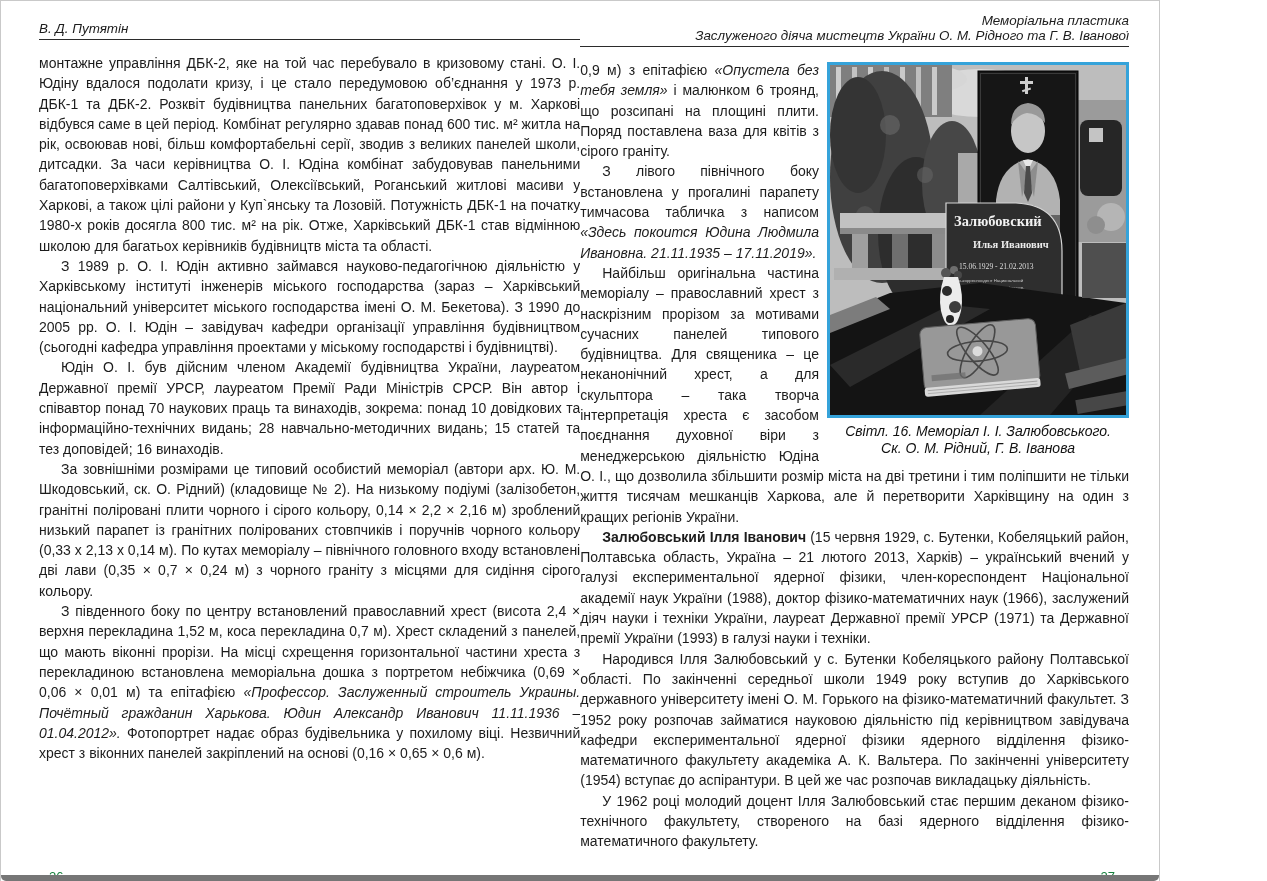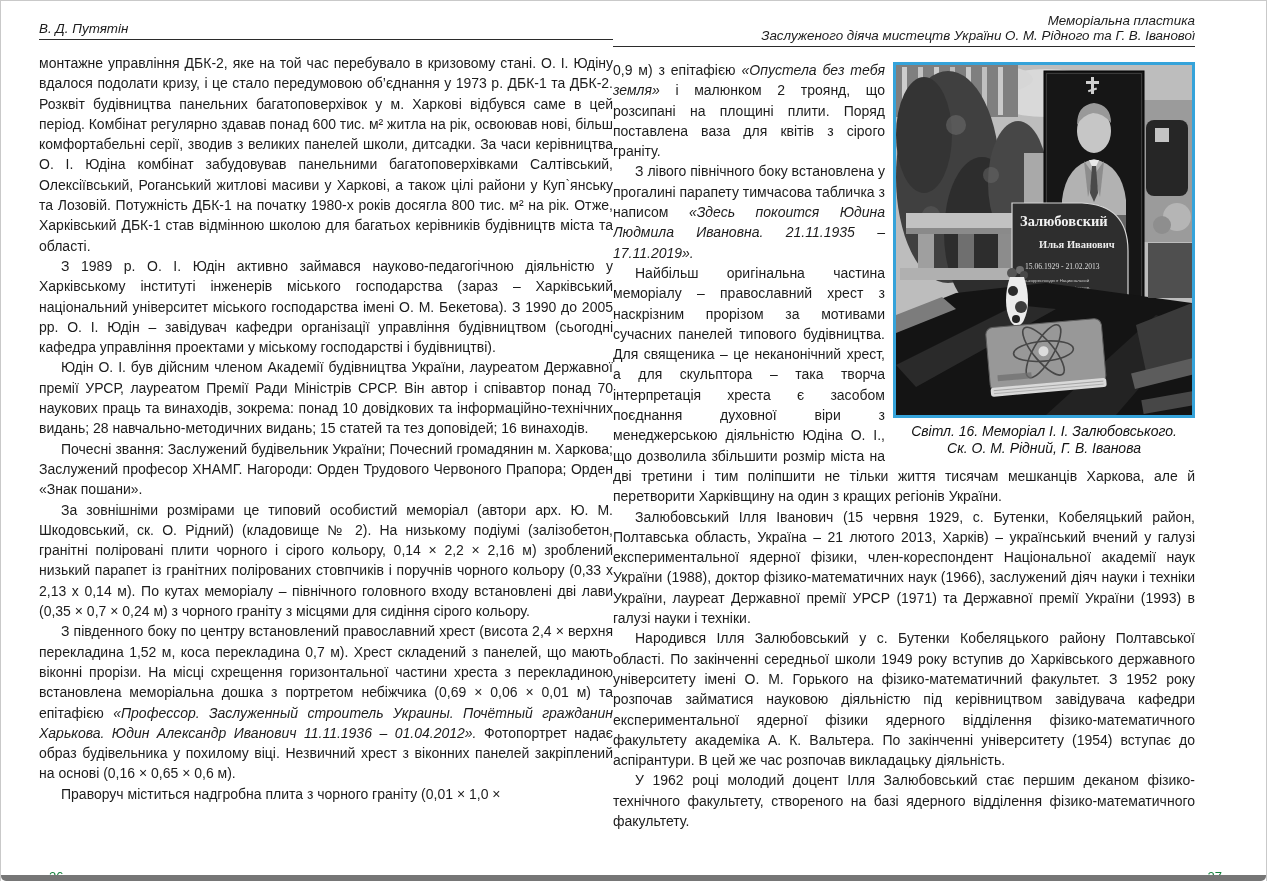--- a/index.html
+++ b/index.html
@@ -1,18 +1,18 @@
 <!DOCTYPE html>
 <html><head>
 <meta charset="utf-8">
 <style>
   html,body{margin:0;padding:0;background:#fff;}
   .book{
     position:relative;
-    width:1267px;height:881px;
+    width:1160px;height:881px;
     box-sizing:border-box;
     background:#ffffff;
     border:1px solid #c9c9c9;
     border-bottom:none;
     display:flex;
     padding:12px 30px 0 38px;
     font-family:"Liberation Sans", sans-serif;
     color:#1c1c1c;
     overflow:hidden;
   }
@@ -25,21 +25,21 @@
   .page-right{width:582px;}
 
   .hdr{font-style:italic;font-size:13.4px;line-height:15px;border-bottom:1.4px solid #2b2b2b;padding-bottom:3px;}
   .hdr-left{margin-top:8px;}
   .hdr-right{text-align:right;}
 
   .body-text{margin-top:13px;font-size:14px;line-height:20.3px;text-align:justify;}
   .body-text p{margin:0;text-indent:22px;}
   .body-text p.cont{text-indent:0;}
   .it{font-style:italic;}
-  .bd{font-weight:normal;}
+  .bd{font-weight:bold;}
 
   figure.photo-fig{float:right;width:302px;margin:2px 0 8px 8px;text-align:center;}
   .photo{width:296px;height:350px;border:3px solid #35a3da;background:#84cc16;}
   .photo svg{display:block;}
   figcaption{font-style:italic;font-size:14px;line-height:16.5px;margin-top:5px;color:#111;}
 
   .pagenum{position:absolute;top:868px;font-size:13px;color:#15803d;}
   .pn-left{left:48px;}
   .pn-right{right:44px;}
 </style>
@@ -49,24 +49,22 @@
 <div class="book">
 
   <div class="page page-left">
     <div class="hdr hdr-left">
       <span>В. Д. Путятін</span>
     </div>
     <div class="body-text">
       <p class="cont">монтажне управління ДБК-2, яке на той час перебувало в кризовому стані. О. І. Юдіну вдалося подолати кризу, і це стало передумовою об’єднання у 1973 р. ДБК-1 та ДБК-2. Розквіт будівництва панельних багатоповерхівок у м. Харкові відбувся саме в цей період. Комбінат регулярно здавав понад 600 тис. м² житла на рік, освоював нові, більш комфортабельні серії, зводив з великих панелей школи, дитсадки. За часи керівництва О. І. Юдіна комбінат забудовував панельними багатоповерхівками Салтівський, Олексіївський, Роганський житлові масиви у Харкові, а також цілі райони у Куп`янську та Лозовій. Потужність ДБК-1 на початку 1980-х років досягла 800 тис. м² на рік. Отже, Харківський ДБК-1 став відмінною школою для багатьох керівників будівництв міста та області.</p>
       <p>З 1989 р. О. І. Юдін активно займався науково-педагогічною діяльністю у Харківському інституті інженерів міського господарства (зараз – Харківський національний університет міського господарства імені О. М. Бекетова). З 1990 до 2005 рр. О. І. Юдін – завідувач кафедри організації управління будівництвом (сьогодні кафедра управління проектами у міському господарстві і будівництві).</p>
       <p>Юдін О. І. був дійсним членом Академії будівництва України, лауреатом Державної премії УРСР, лауреатом Премії Ради Міністрів СРСР. Він автор і співавтор понад 70 наукових праць та винаходів, зокрема: понад 10 довідкових та інформаційно-технічних видань; 28 навчально-методичних видань; 15 статей та тез доповідей; 16 винаходів.</p>
-      <p>Почесні звання: Заслужений будівельник України; Почесний громадянин м. Харкова; Заслужений професор ХНАМГ. Нагороди: Орден Трудового Червоного Прапора; Орден «Знак пошани».</p>
       <p>За зовнішніми розмірами це типовий особистий меморіал (автори арх. Ю. М. Шкодовський, ск. О. Рідний) (кладовище № 2). На низькому подіумі (залізобетон, гранітні поліровані плити чорного і сірого кольору, 0,14 × 2,2 × 2,16 м) зроблений низький парапет із гранітних полірованих стовпчиків і поручнів чорного кольору (0,33 х 2,13 х 0,14 м). По кутах меморіалу – північного головного входу встановлені дві лави (0,35 × 0,7 × 0,24 м) з чорного граніту з місцями для сидіння сірого кольору.</p>
       <p><span>З південного боку по центру встановлений православний хрест (висота 2,4 × верхня перекладина 1,52 м, коса перекладина 0,7 м). Хрест складений з панелей, що мають віконні прорізи. На місці схрещення горизонтальної частини хреста з перекладиною встановлена меморіальна дошка з портретом небіжчика (0,69 × 0,06 × 0,01 м) та епітафією </span><span class="it">«Профессор. Заслуженный строитель Украины. Почётный гражданин Харькова. Юдин Александр Иванович 11.11.1936 – 01.04.2012».</span><span> Фотопортрет надає образ будівельника у похилому віці. Незвичний хрест з віконних панелей закріплений на основі (0,16 × 0,65 × 0,6 м).</span></p>
-      <p>Праворуч міститься надгробна плита з чорного граніту (0,01 × 1,0 ×</p>
     </div>
   </div>
 
   <div class="page page-right">
     <div class="hdr hdr-right">
       <div>Меморіальна пластика</div>
       <div>Заслуженого діяча мистецтв України О. М. Рідного та Г. В. Іванової</div>
     </div>
     <div class="body-text">
 
@@ -193,21 +191,21 @@
               <rect x="246" y="330" width="60" height="14" fill="#474747" transform="rotate(-10 276 337)"></rect>
             </g>
           </svg>
         </div>
         <figcaption>
           <div>Світл. 16. Меморіал І. І. Залюбовського.</div>
           <div>Ск. О. М. Рідний, Г. В. Іванова</div>
         </figcaption>
       </figure>
 
-      <p class="cont"><span>0,9 м) з епітафією </span><span class="it">«Опустела без тебя земля»</span><span> і малюнком 2 троянд, що розсипані на площині плити. Поряд поставлена ваза для квітів з сірого граніту.</span></p>
+      <p class="cont"><span>0,9 м) з епітафією </span><span class="it">«Опустела без тебя земля»</span><span> і малюнком 6 троянд, що розсипані на площині плити. Поряд поставлена ваза для квітів з сірого граніту.</span></p>
       <p><span>З лівого північного боку встановлена у прогалині парапету тимчасова табличка з написом </span><span class="it">«Здесь покоится Юдина Людмила Ивановна. 21.11.1935 – 17.11.2019».</span></p>
       <p>Найбільш оригінальна частина меморіалу – православний хрест з наскрізним прорізом за мотивами сучасних панелей типового будівництва. Для священика – це неканонічний хрест, а для скульптора – така творча інтерпретація хреста є засобом поєднання духовної віри з менеджерською діяльністю Юдіна О. І., що дозволила збільшити розмір міста на дві третини і тим поліпшити не тільки життя тисячам мешканців Харкова, але й перетворити Харківщину на один з кращих регіонів України.</p>
       <p><span class="bd">Залюбовський Ілля Іванович</span><span> (15 червня 1929, с. Бутенки, Кобеляцький район, Полтавська область, Україна – 21 лютого 2013, Харків) – український вчений у галузі експериментальної ядерної фізики, член-кореспондент Національної академії наук України (1988), доктор фізико-математичних наук (1966), заслужений діяч науки і техніки України, лауреат Державної премії УРСР (1971) та Державної премії України (1993) в галузі науки і техніки.</span></p>
       <p>Народився Ілля Залюбовський у с. Бутенки Кобеляцького району Полтавської області. По закінченні середньої школи 1949 року вступив до Харківського державного університету імені О. М. Горького на фізико-математичний факультет. З 1952 року розпочав займатися науковою діяльністю під керівництвом завідувача кафедри експериментальної ядерної фізики ядерного відділення фізико-математичного факультету академіка А. К. Вальтера. По закінченні університету (1954) вступає до аспірантури. В цей же час розпочав викладацьку діяльність.</p>
       <p>У 1962 році молодий доцент Ілля Залюбовський стає першим деканом фізико-технічного факультету, створеного на базі ядерного відділення фізико-математичного факультету.</p>
     </div>
   </div>
 
   <div class="pagenum pn-left">26</div>
   <div class="pagenum pn-right">27</div>

